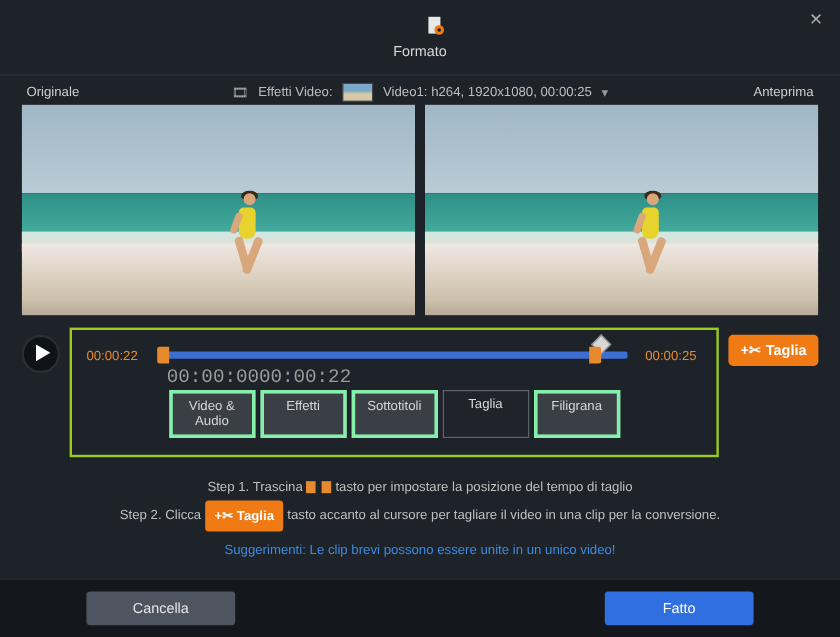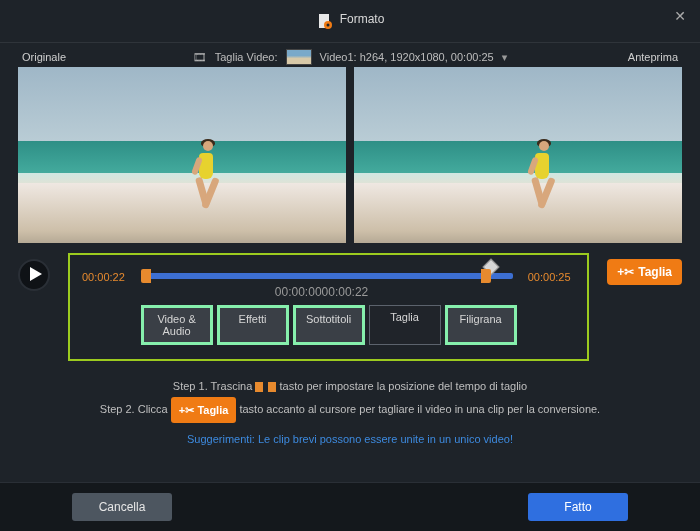--- a/index.html
+++ b/index.html
@@ -18,26 +18,27 @@
     display: flex;
     justify-content: center;
     align-items: center;
     gap: 6px;
     padding: 8px 0 6px;
     border-bottom: 1px solid #2f343a;
     position: relative;
   }
   .toptab {
     display: flex;
-    align-items: flex-start;
+    align-items: flex-end;
     gap: 6px;
     padding: 4px 12px;
     color: #d8d8d8;
     cursor: pointer;
     border-bottom: 2px solid transparent;
+    flex-direction: column;
   }
   .toptab.active { border-bottom: 2px solid #3b78d6; }
   .close-x {
     position: absolute;
     right: 14px;
     top: 8px;
     color: #aaa;
     font-size: 14px;
     cursor: pointer;
   }
@@ -94,21 +95,21 @@
   .runner .torso { position:absolute; left:10px; top:16px; width:14px; height:26px; background:#e7d22e; border-radius:4px 4px 6px 6px; }
   .runner .head { position:absolute; left:14px; top:4px; width:10px; height:10px; background:#d8a77c; border-radius:50%; }
   .runner .hair { position:absolute; left:12px; top:2px; width:14px; height:8px; background:#3a2a1b; border-radius:50% 50% 40% 40%; }
   .runner .arm { position:absolute; left:5px; top:20px; width:6px; height:18px; background:#d8a77c; border-radius:3px; transform:rotate(20deg); }
   .runner .leg1 { position:absolute; left:10px; top:40px; width:7px; height:30px; background:#d8a77c; border-radius:3px; transform:rotate(-16deg); }
   .runner .leg2 { position:absolute; left:18px; top:40px; width:7px; height:32px; background:#d8a77c; border-radius:3px; transform:rotate(22deg); }
   
   .controls {
     display: flex;
     align-items: flex-start;
-    gap: 18px;
+    gap: 8px;
     padding: 10px 18px 0;
   }
   .playbtn {
     width: 32px; height: 32px;
     border-radius: 50%;
     background: #0f1216;
     border: 2px solid #2a2f36;
     display:flex; align-items:center; justify-content:center;
     margin-top: 6px;
     cursor:pointer;
@@ -139,23 +140,24 @@
   }
   .handle.left { left:-3px; border-radius:2px 0 0 2px; }
   .handle.right { right:22px; border-radius:0 2px 2px 0; }
   .marker {
     position:absolute; top:-4px; width:12px; height:12px;
     background:#d7d7d7; transform:rotate(45deg);
     right:16px;
     border:1px solid #888;
   }
   .under-times {
-    display:flex; justify-content:center;
-    font-size:12px; color:#9a9a9a;
+    display:flex; justify-content:flex-start;
+    font-size:16px; color:#9a9a9a;
     padding: 2px 5px 0;
+    font-family: Liberation Mono, monospace;
   }
   .subtabs {
     display:flex; gap:4px; justify-content:center; margin-top:16px;
   }
   .subtab {
     background:#3a3f46; color:#d6d6d6; font-size:11px;
     padding:5px 0; width:72px; text-align:center;
     border:3px solid #86efac; cursor:pointer;
   }
   .subtab.active { background:#20242a; border:1px solid #5c636d; }
@@ -189,21 +191,21 @@
     margin-top:10px;
   }
   .footer {
     position:absolute; left:0; right:0; bottom:0;
     background:#14181c;
     border-top:1px solid #2a2f36;
     display:flex; justify-content:space-between;
     padding:10px 72px;
   }
   .btn {
-    width:100px; text-align:center; padding:7px 0;
+    width:124px; text-align:center; padding:7px 0;
     border-radius:3px; font-size:12px; cursor:pointer;
   }
   .btn.cancel { background:#4d5660; color:#e6e6e6; }
   .btn.done { background:#2f6fe0; color:#fff;margin-left:20px; }
 </style>
 </head>
 <body>
 
 <div class="toptabs">
   <div class="toptab">
@@ -214,21 +216,21 @@
           <circle cx="12" cy="13" r="1.5" fill="#1e2329"></circle>
         </svg>
     </span>
     <span>Formato</span>
   </div>
   <span class="close-x">✕</span>
 </div>
 
 <div class="trackrow">
   <span style="color:#bbb;">🎞</span>
-  <span>Taglia Video:</span>
+  <span>Effetti Video:</span>
   <div class="thumb"></div>
   <span>Video1: h264, 1920x1080, 00:00:25</span>
   <span style="color:#999;">▾</span>
 </div>
 <div class="labels-row">
   <span>Originale</span>
   <span>Anteprima</span>
 </div>
 
 <div class="previews">

